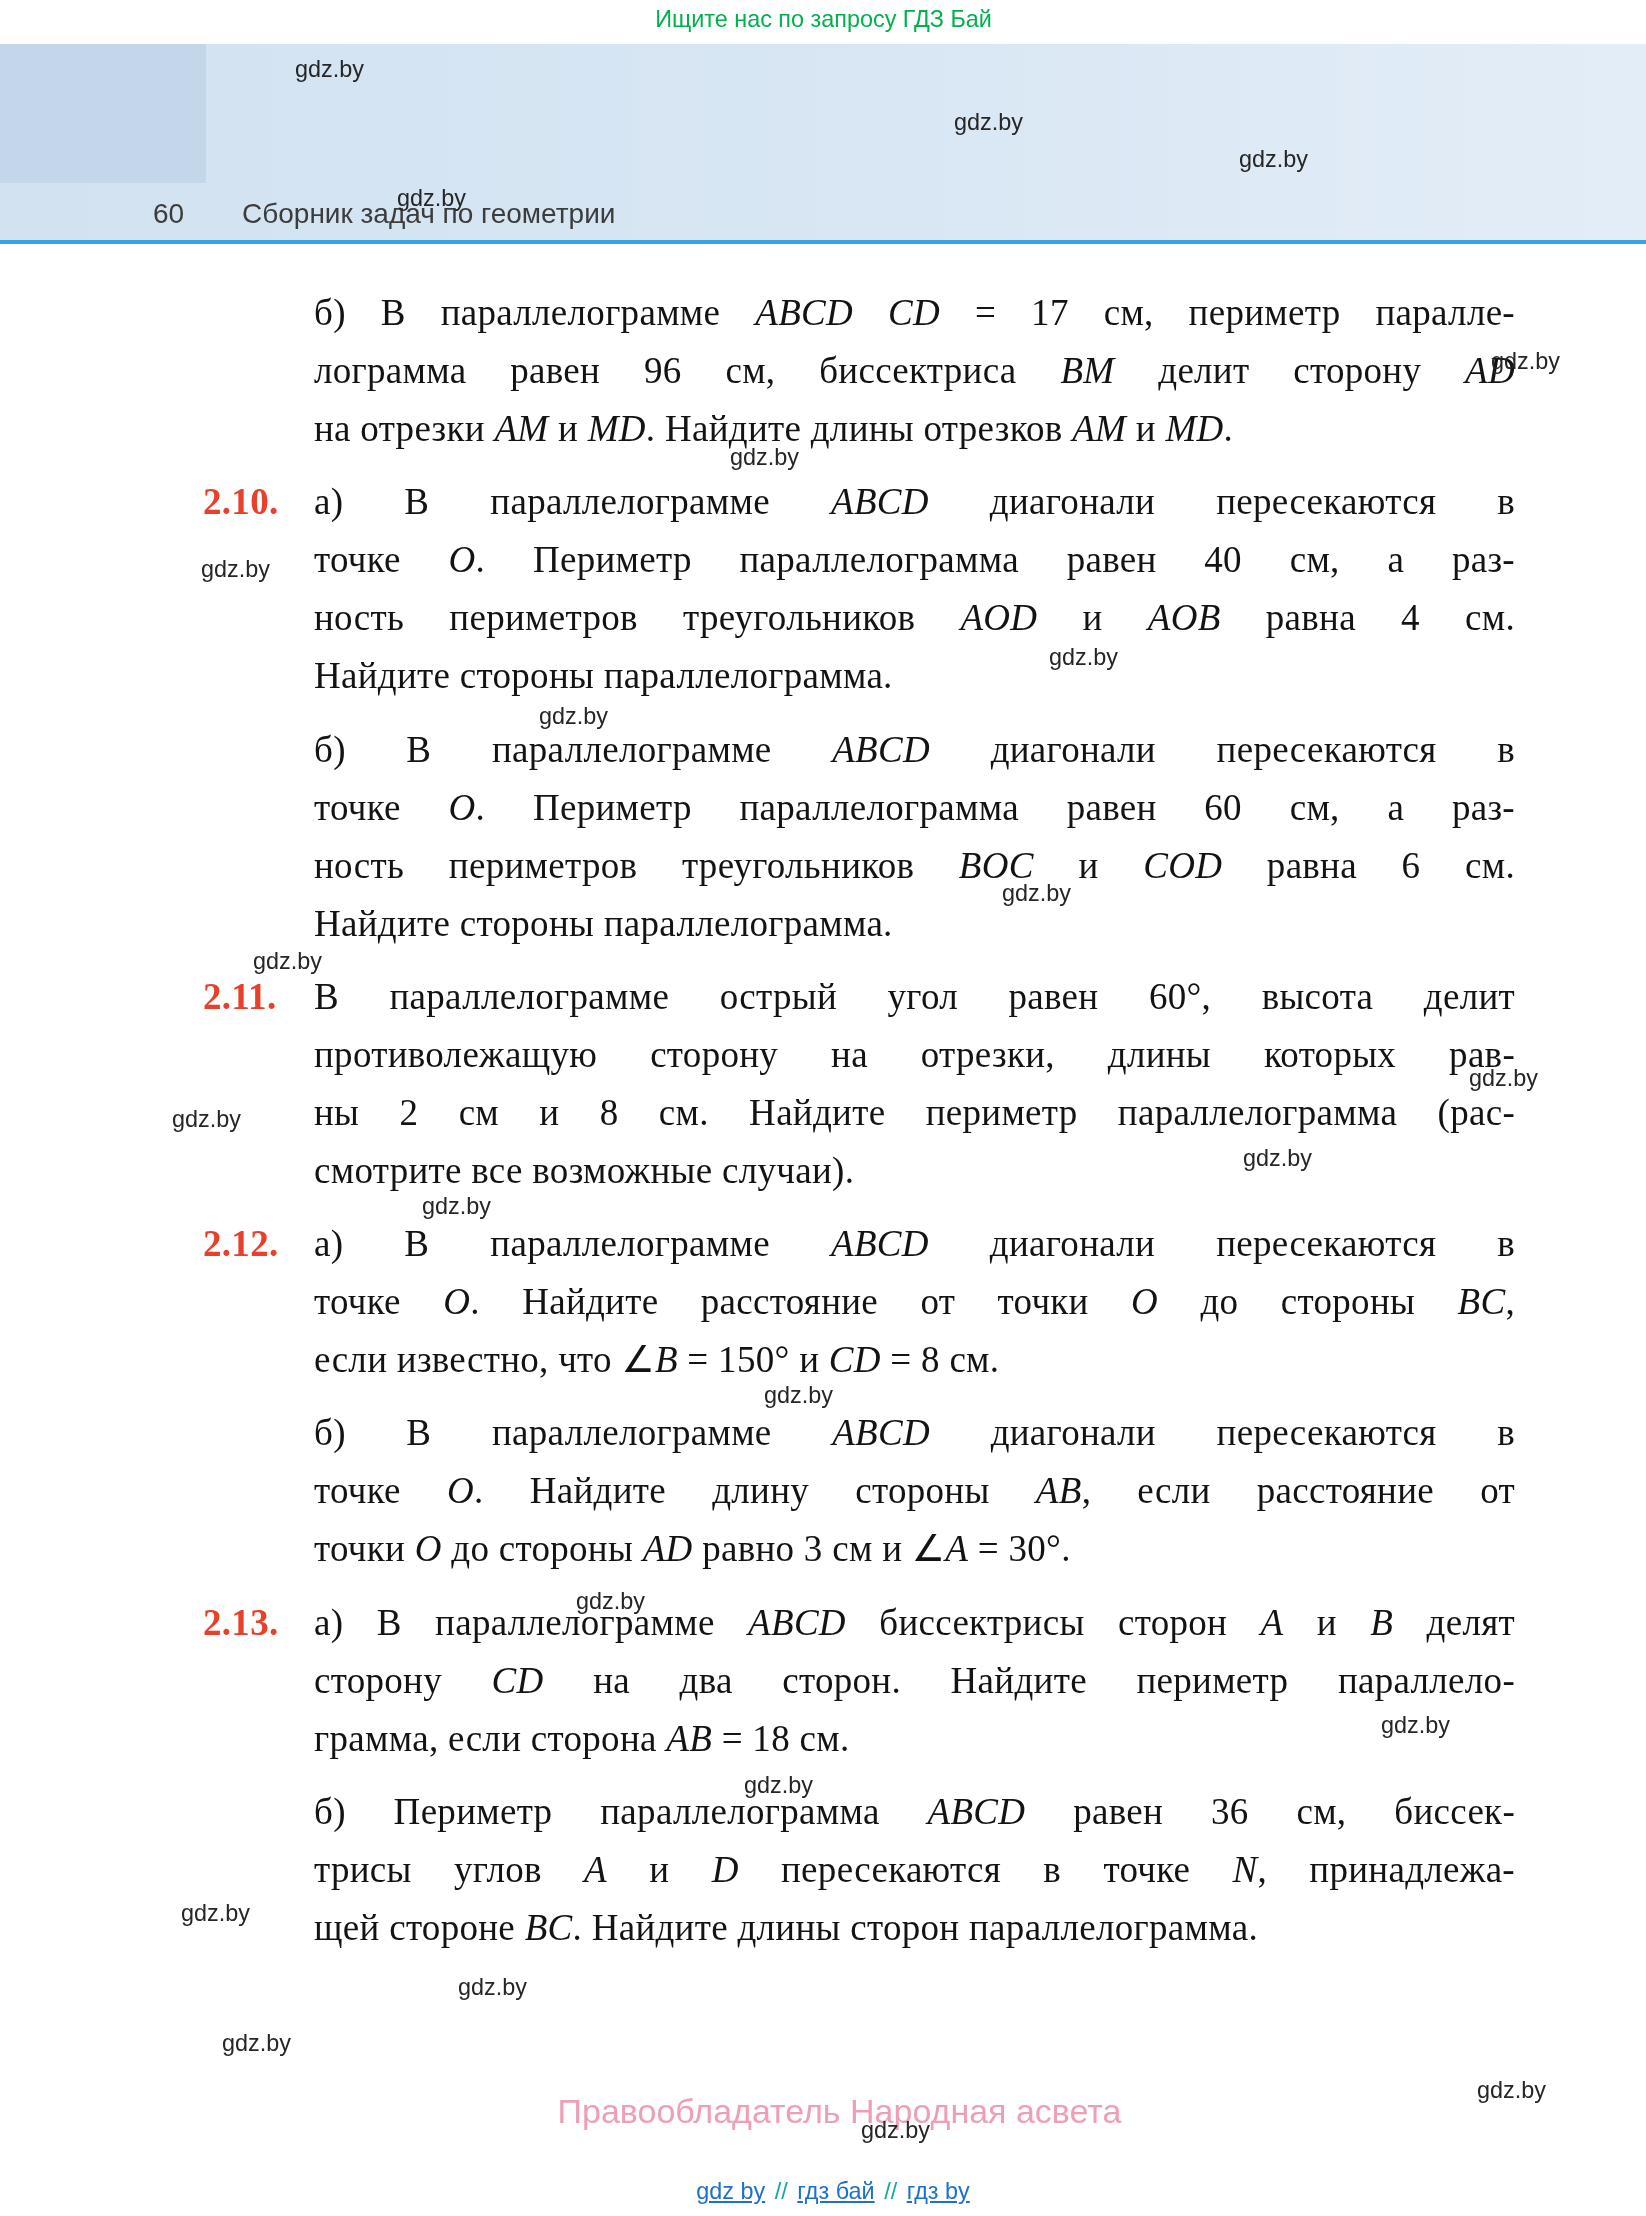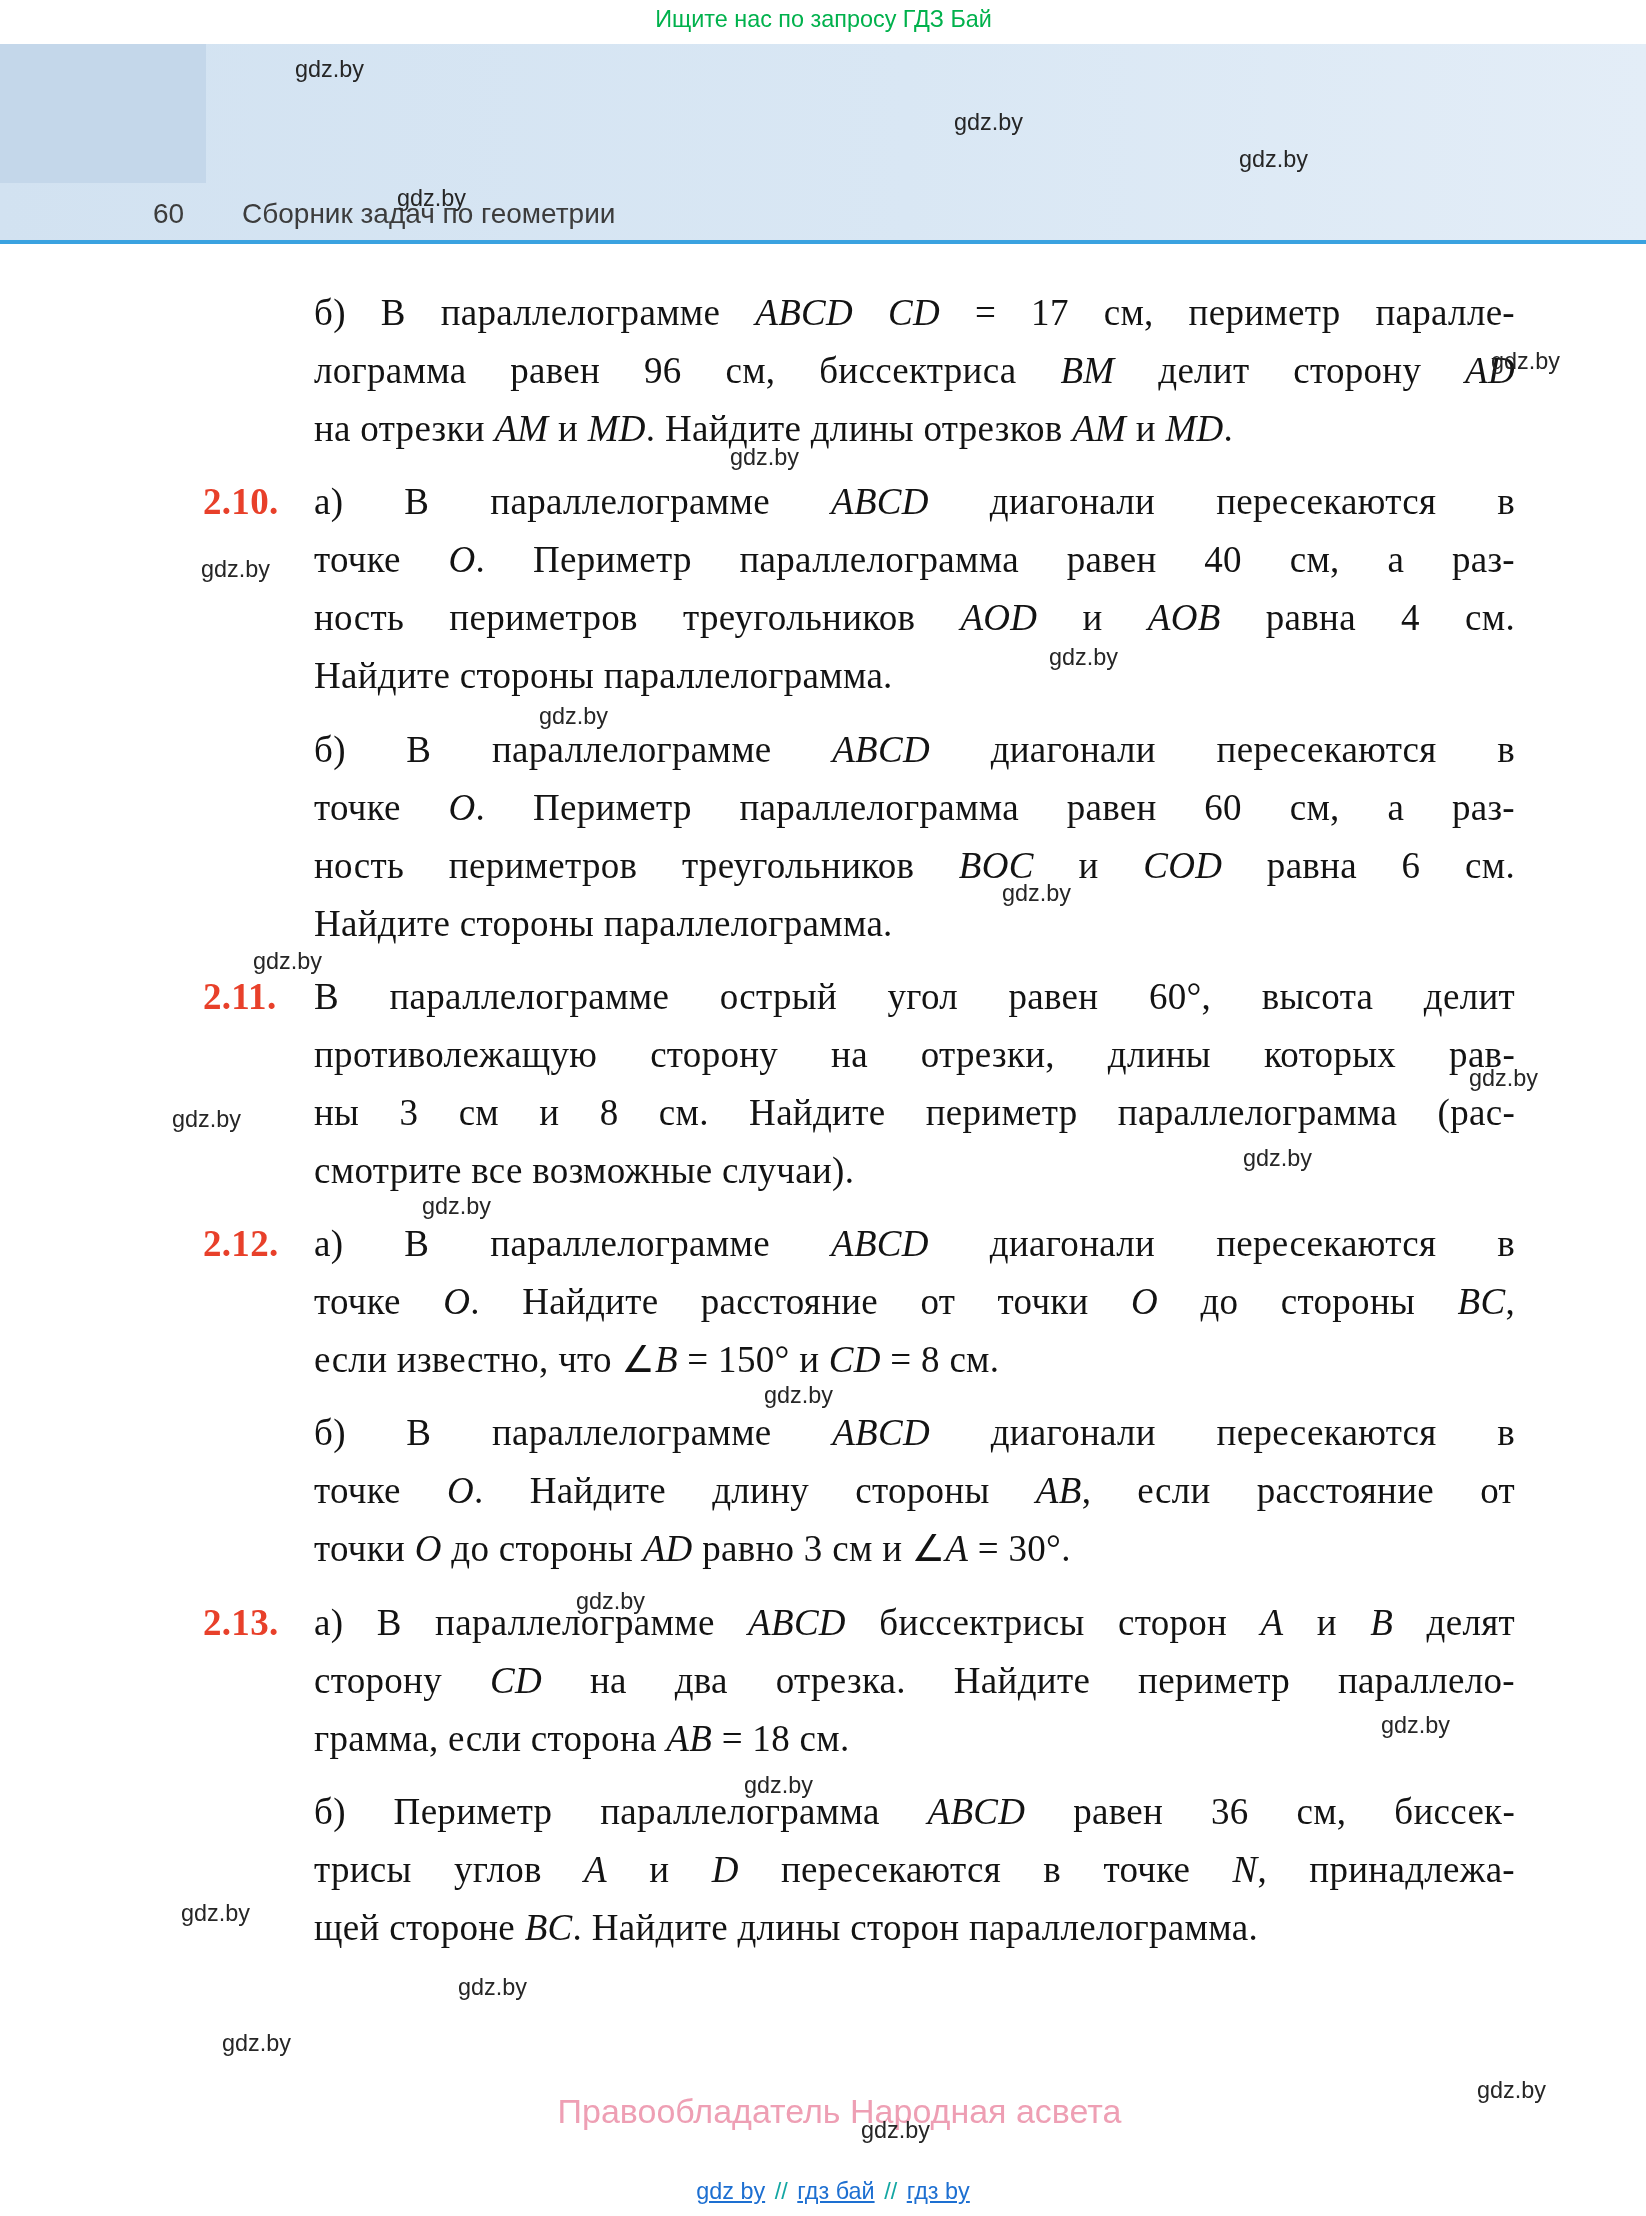--- a/index.html
+++ b/index.html
@@ -90,38 +90,38 @@
       <div class="para">
         <div class="line"><span>б) В параллелограмме </span><span class="var">ABCD</span><span> диагонали пересекаются в</span></div>
         <div class="line"><span>точке </span><span class="var">O</span><span>. Периметр параллелограмма равен 60 см, а раз-</span></div>
         <div class="line"><span>ность периметров треугольников </span><span class="var">BOC</span><span> и </span><span class="var">COD</span><span> равна 6 см.</span></div>
         <div class="line last"><span>Найдите стороны параллелограмма.</span></div>
       </div>
       <div class="para">
         <span class="problem-number">2.11.</span>
         <div class="line"><span>В параллелограмме острый угол равен 60°, высота делит</span></div>
         <div class="line"><span>противолежащую сторону на отрезки, длины которых рав-</span></div>
-        <div class="line"><span>ны 3 см и 8 см. Найдите периметр параллелограмма (рас-</span></div>
+        <div class="line"><span>ны 2 см и 8 см. Найдите периметр параллелограмма (рас-</span></div>
         <div class="line last"><span>смотрите все возможные случаи).</span></div>
       </div>
       <div class="para">
         <span class="problem-number">2.12.</span>
         <div class="line"><span>а) В параллелограмме </span><span class="var">ABCD</span><span> диагонали пересекаются в</span></div>
         <div class="line"><span>точке </span><span class="var">O</span><span>. Найдите расстояние от точки </span><span class="var">O</span><span> до стороны </span><span class="var">BC</span><span>,</span></div>
         <div class="line last"><span>если известно, что ∠</span><span class="var">B</span><span> = 150° и </span><span class="var">CD</span><span> = 8 см.</span></div>
       </div>
       <div class="para">
         <div class="line"><span>б) В параллелограмме </span><span class="var">ABCD</span><span> диагонали пересекаются в</span></div>
         <div class="line"><span>точке </span><span class="var">O</span><span>. Найдите длину стороны </span><span class="var">AB</span><span>, если расстояние от</span></div>
         <div class="line last"><span>точки </span><span class="var">O</span><span> до стороны </span><span class="var">AD</span><span> равно 3 см и ∠</span><span class="var">A</span><span> = 30°.</span></div>
       </div>
       <div class="para">
         <span class="problem-number">2.13.</span>
         <div class="line"><span>а) В параллелограмме </span><span class="var">ABCD</span><span> биссектрисы сторон </span><span class="var">A</span><span> и </span><span class="var">B</span><span> делят</span></div>
-        <div class="line"><span>сторону </span><span class="var">CD</span><span> на два отрезка. Найдите периметр параллело-</span></div>
+        <div class="line"><span>сторону </span><span class="var">CD</span><span> на два сторон. Найдите периметр параллело-</span></div>
         <div class="line last"><span>грамма, если сторона </span><span class="var">AB</span><span> = 18 см.</span></div>
       </div>
       <div class="para">
         <div class="line"><span>б) Периметр параллелограмма </span><span class="var">ABCD</span><span> равен 36 см, биссек-</span></div>
         <div class="line"><span>трисы углов </span><span class="var">A</span><span> и </span><span class="var">D</span><span> пересекаются в точке </span><span class="var">N</span><span>, принадлежа-</span></div>
         <div class="line last"><span>щей стороне </span><span class="var">BC</span><span>. Найдите длины сторон параллелограмма.</span></div>
       </div>
     </div>
 
   <div class="copyright">Правообладатель Народная асвета</div>

